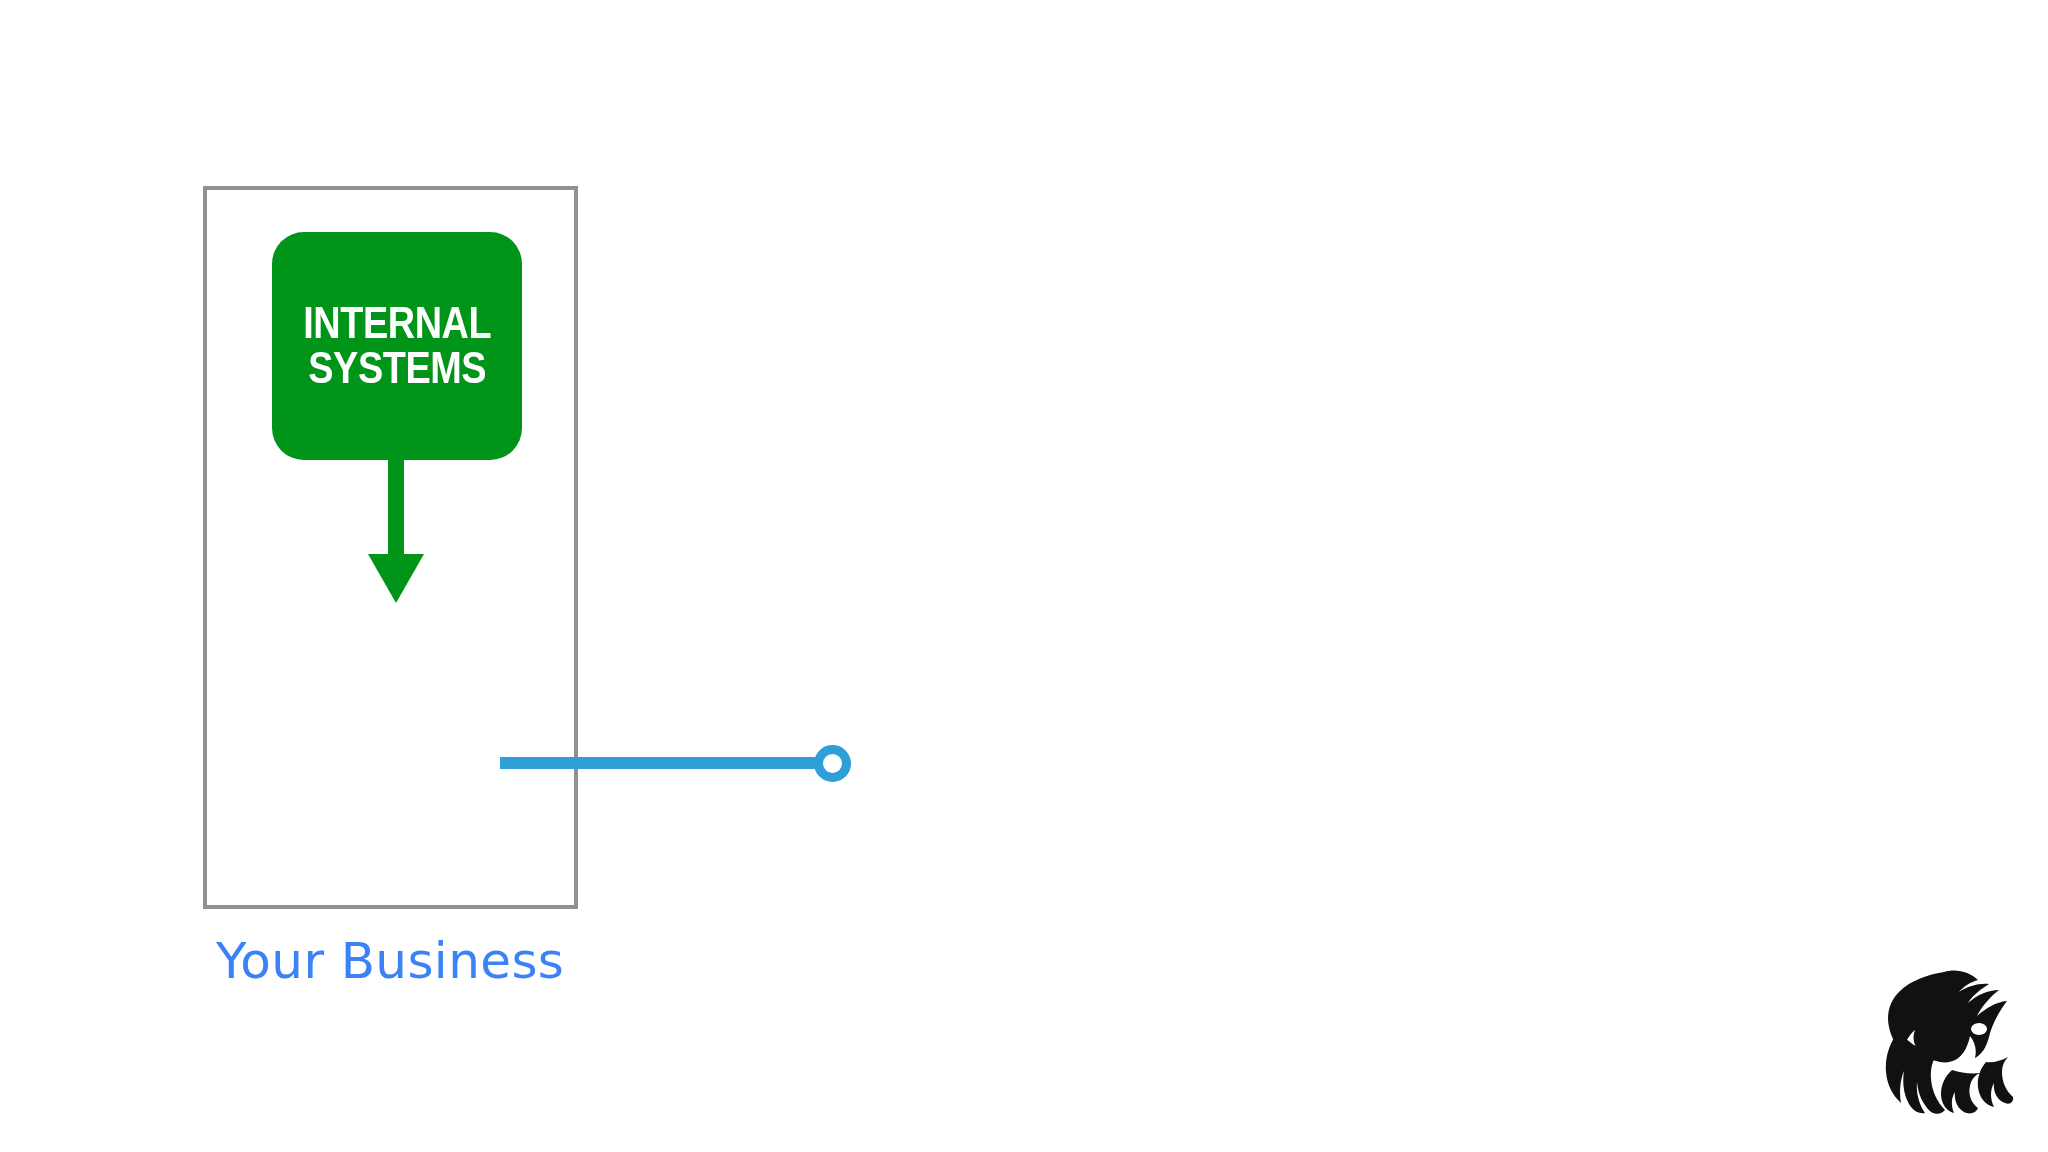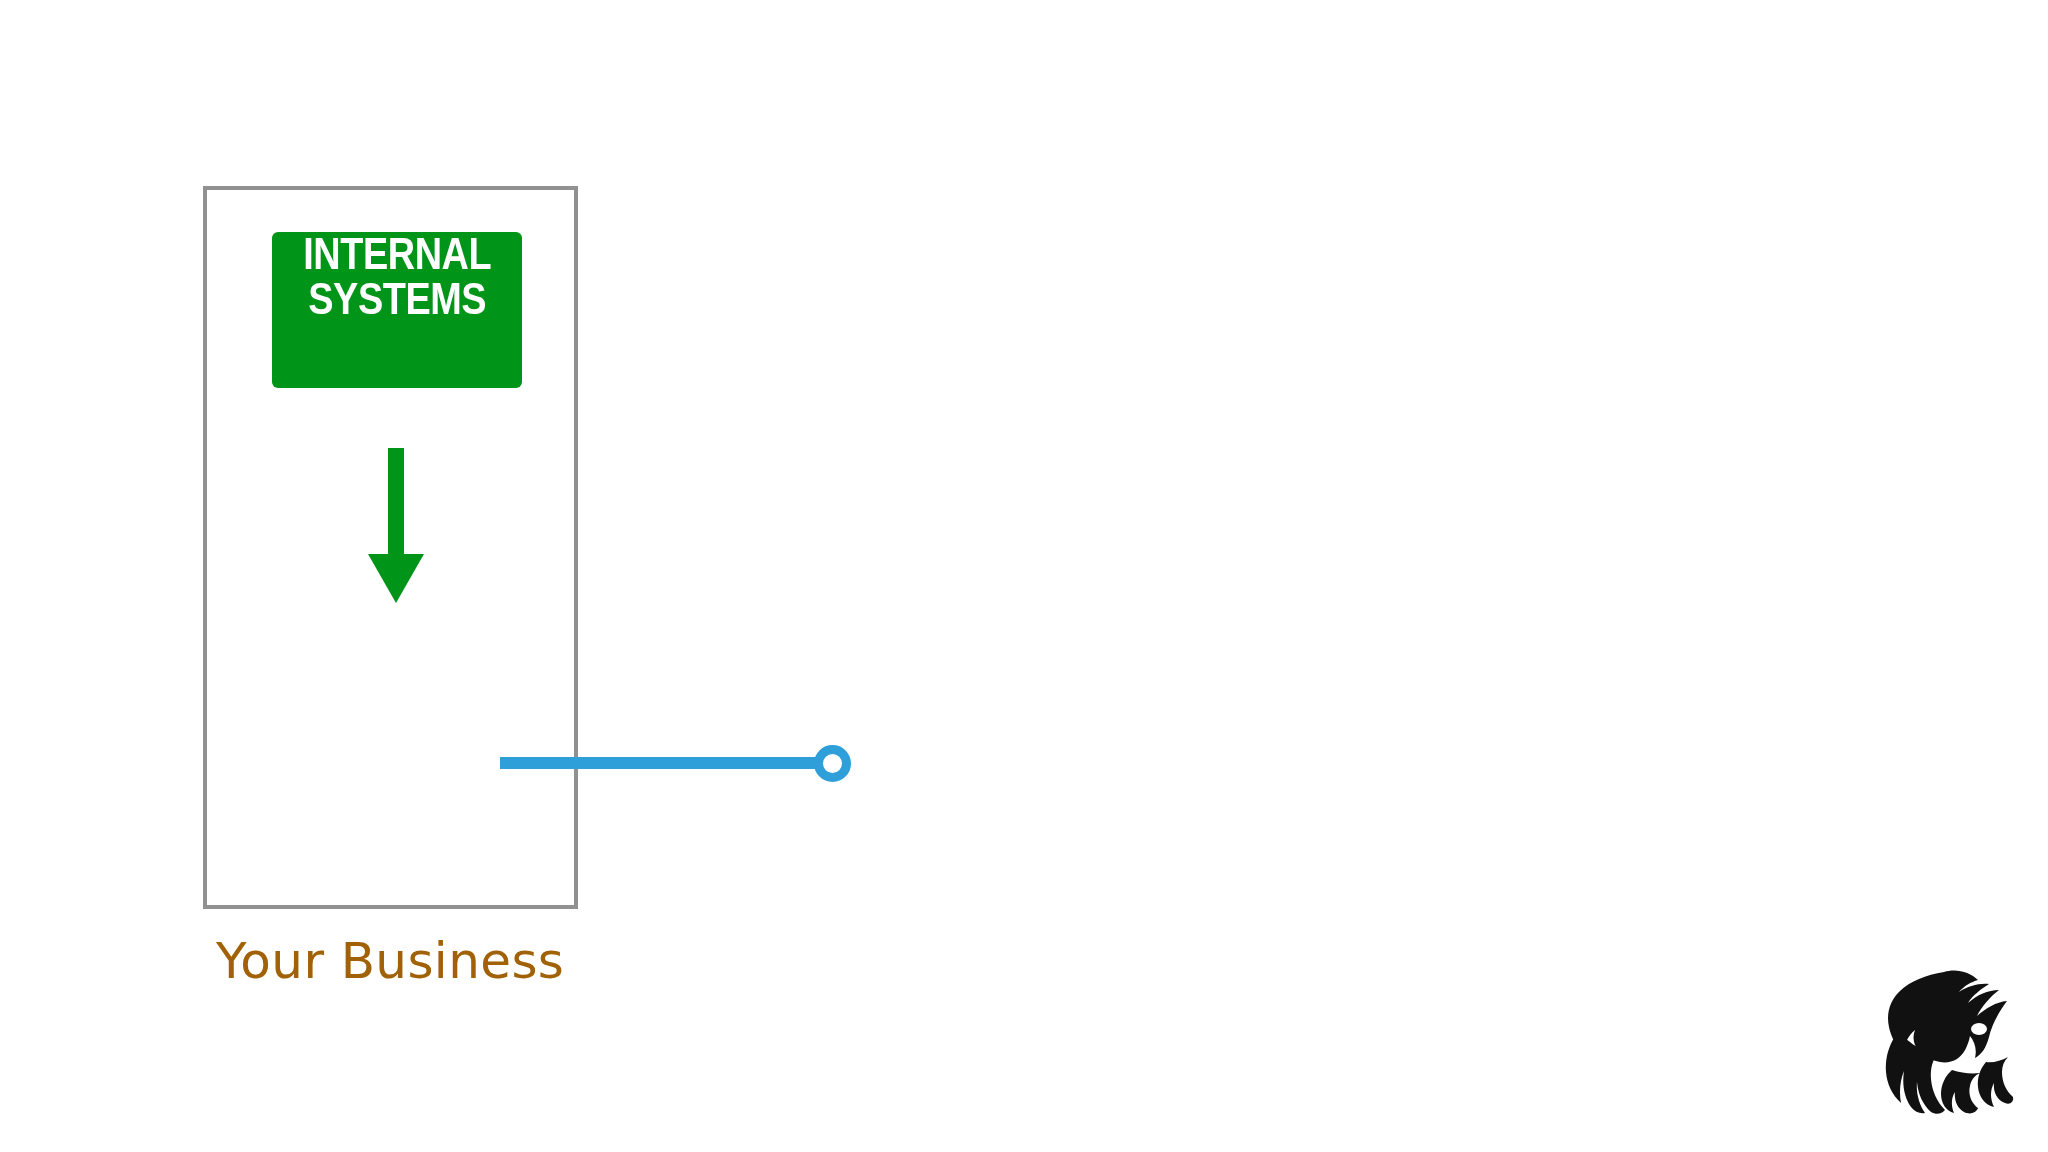--- a/index.html
+++ b/index.html
@@ -34,24 +34,25 @@
     border: 4px solid #919191;
     background: transparent;
   }
 
   
   .node-internal-systems {
     position: absolute;
     left: 272px;
     top: 232px;
     width: 250px;
-    height: 156px;
+    height: 228px;
     background: #009418;
-    border-radius: 6px;
+    border-radius: 32px;
     display: flex;
+    align-items: center;
     justify-content: center;
   }
   .node-internal-systems .node-label {
     color: #ffffff;
     font-family: "Liberation Sans Narrow", "Liberation Sans", sans-serif;
     font-weight: bold;
     font-size: 44px;
     line-height: 1.02;
     letter-spacing: -0.5px;
     text-align: center;
@@ -117,21 +118,21 @@
 
   
   .boundary-caption {
     position: absolute;
     left: 216px;
     top: 932px;
     font-family: "DejaVu Sans", sans-serif;
     font-weight: 400;
     font-size: 50px;
     letter-spacing: 0.4px;
-    color: #a16207;
+    color: #3b82f6;
     white-space: nowrap;
   }
 
   
   .brand-logo {
     position: absolute;
     left: 1882px;
     top: 966px;
     width: 132px;
     height: 148px;

